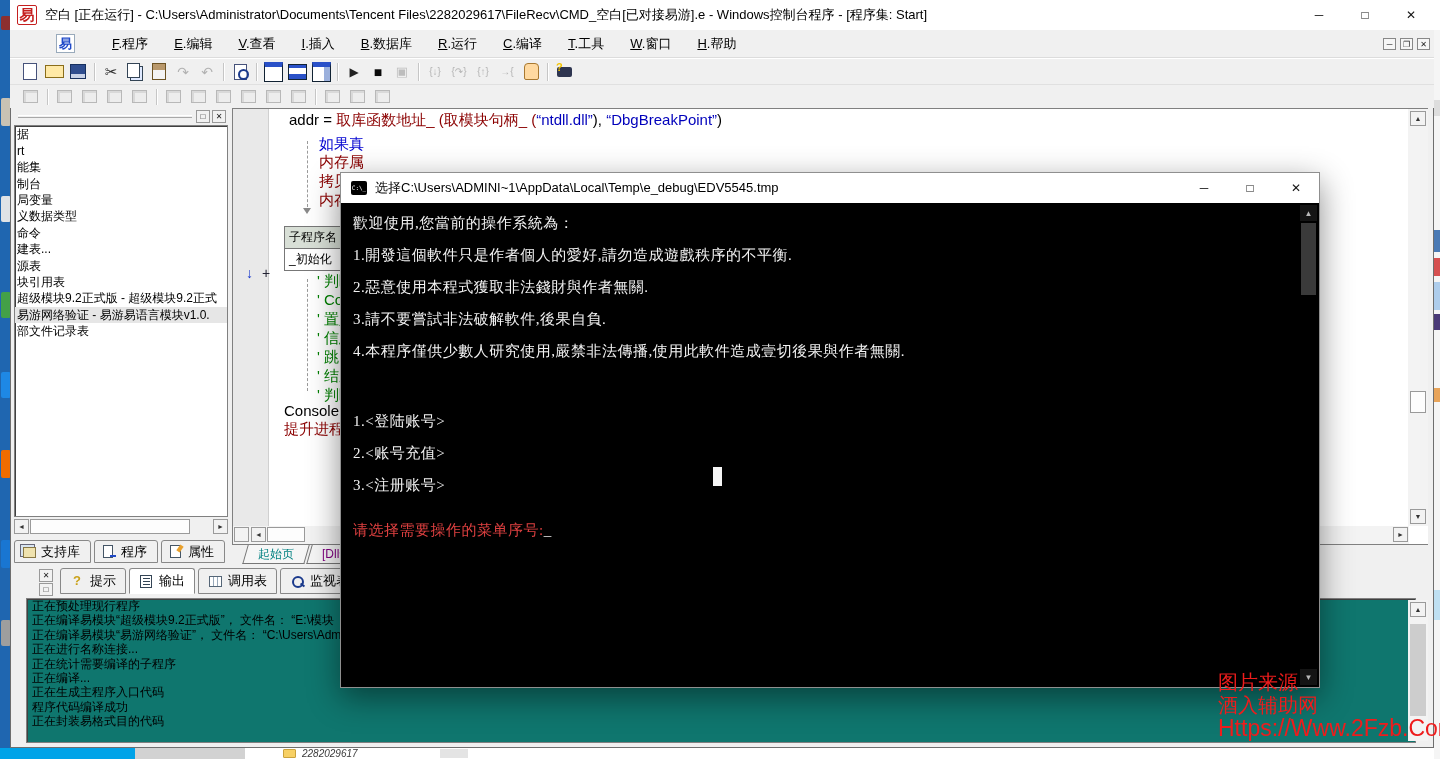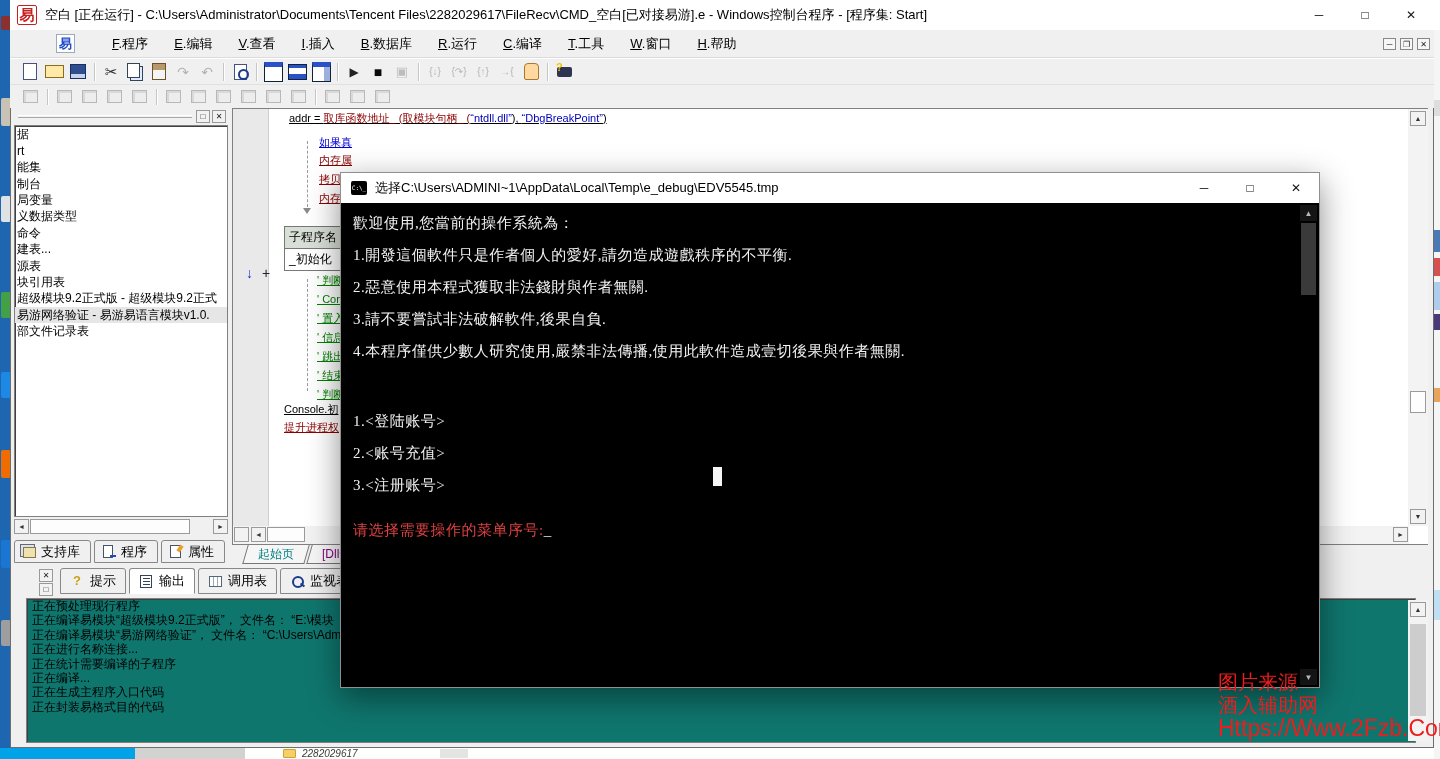--- a/index.html
+++ b/index.html
@@ -120,22 +120,22 @@
   .ic-program::after { content:""; position:absolute; right:0; bottom:1px; width:6px; height:2px; background:#1f49c8; }
   .ic-properties::before { content:""; position:absolute; inset:0 2px 0 2px; background:#fff; border:1px solid #456; }
   .ic-properties::after { content:""; position:absolute; right:1px; top:0; width:4px; height:7px;
     background:#e8a02c; transform:rotate(35deg); }
 
   
   #editor { left:232px; top:108px; width:1196px; height:437px; background:#fff; z-index:2;
     border:1px solid #808080; border-right:none; }
   #ed-margin { position:absolute; left:0; top:0; width:36px; height:417px; background:#e9e9e9;
     border-right:1px solid #d0d0d0; }
-  .code-line { position:absolute; font-size:11px; white-space:nowrap;
-    font-family:"Liberation Sans", sans-serif;text-decoration:underline; }
+  .code-line { position:absolute; font-size:15px; white-space:nowrap;
+    font-family:"Liberation Sans", sans-serif; }
   .tk-plain { color:#000; } .tk-cmd { color:#8b0000; } .tk-str { color:#0000bb; }
   .tk-kw { color:#0000d0; } .tk-comment { color:#008000; }
   .dash-v { position:absolute; width:0; border-left:1px dashed #9a9a9a; }
   .tri-down { position:absolute; width:0; height:0; border:4px solid transparent; border-top:6px solid #8a8a8a; }
   #sub-table { position:absolute; left:51px; top:117px; width:120px; }
   .sub-cell { border:1px solid #777; font-size:12px; padding:2px 4px; white-space:nowrap; }
   #sub-header { background:#d8dfd6; }
   #sub-value { background:#fff; border-top:none; }
   #ed-arrow-down { position:absolute; left:13px; top:156px; color:#1a3acc; font-size:14px; font-weight:bold; }
   #ed-plus { position:absolute; left:29px; top:156px; color:#223; font-size:14px; }
@@ -540,20 +540,21 @@
       <div class="out-line">正在编译易模块“易游网络验证”， 文件名： “C:\Users\Adm</div>
 
       <div class="out-line">正在进行名称连接...</div>
 
       <div class="out-line">正在统计需要编译的子程序</div>
 
       <div class="out-line">正在编译...</div>
 
       <div class="out-line">正在生成主程序入口代码</div>
 
+      <div class="out-line">程序代码编译成功</div>
 
       <div class="out-line">正在封装易格式目的代码</div>
 
     </div>
   <div id="out-vscroll">
     <div class="sb-btn" id="out-vs-up">▲</div>
     <div id="out-vs-thumb"></div>
   </div>
 </div>
 

